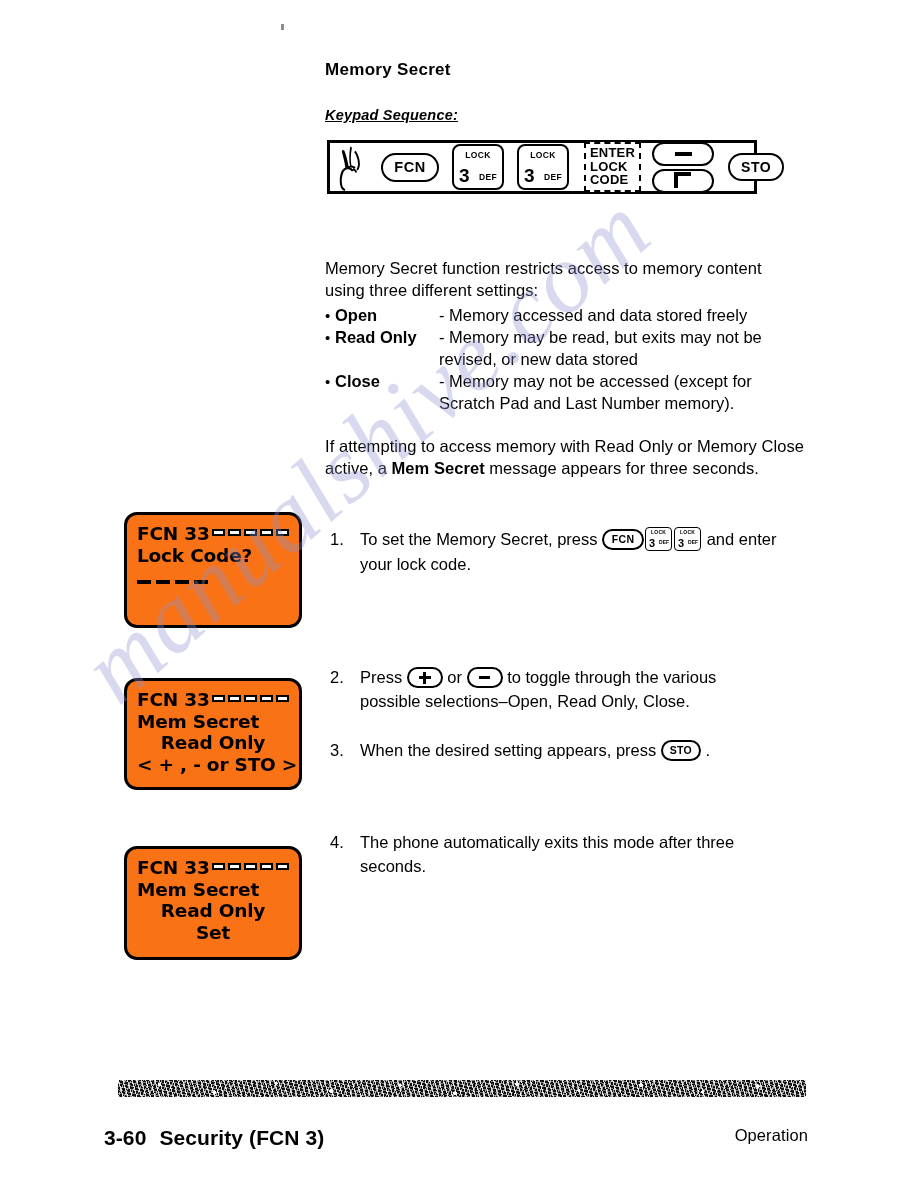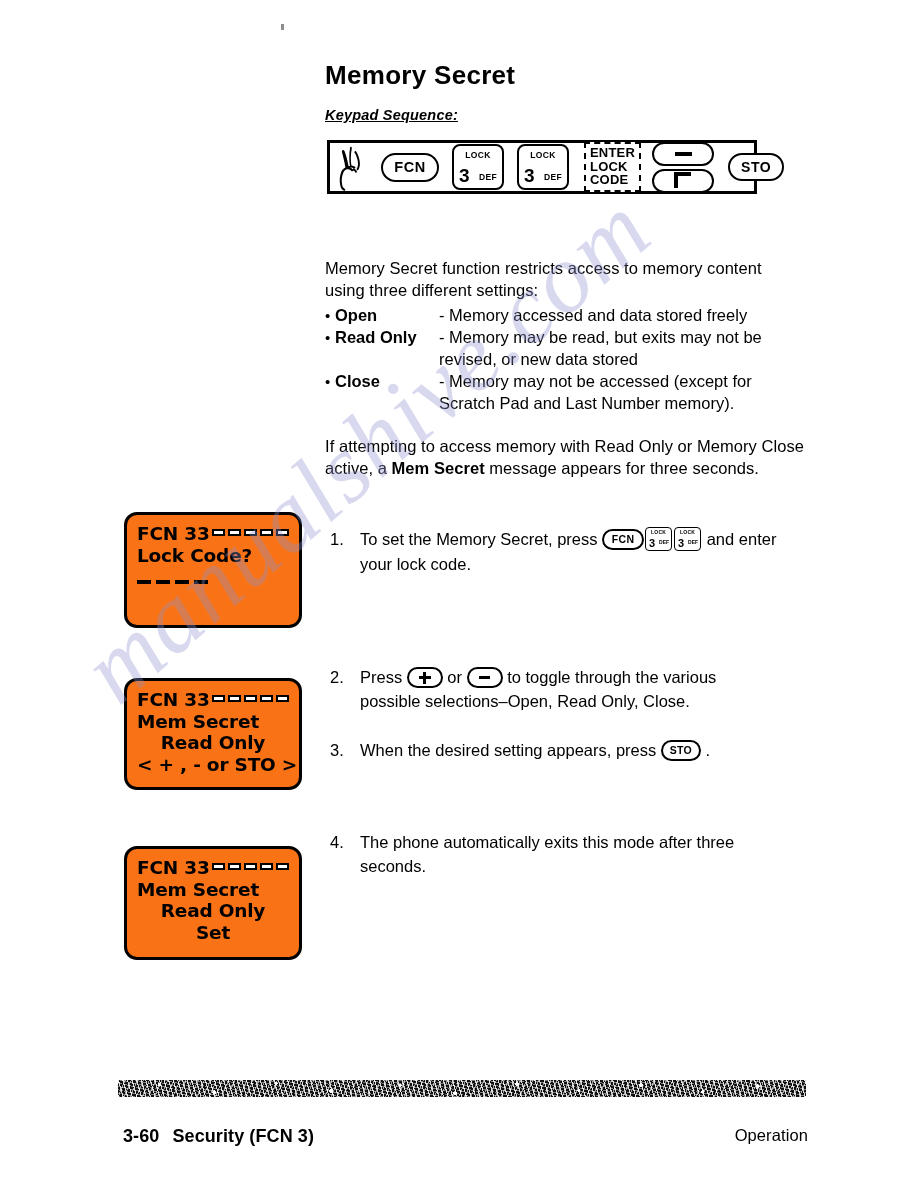--- a/index.html
+++ b/index.html
@@ -57,21 +57,21 @@
     position: absolute;
     inset: 0;
     z-index: 2;
   }
 
   
   #section-title {
     position: absolute;
     left: 325px;
     top: 60px;
-    font-size: 26px;
+    font-size: 17px;
     font-weight: bold;
     letter-spacing: .3px;
   }
   #keypad-seq-label {
     position: absolute;
     left: 325px;
     top: 107px;
     font-size: 14.5px;
     font-style: italic;
     font-weight: bold;
@@ -409,23 +409,23 @@
       radial-gradient(circle at 67% 60%, #fff 0 1.5px, transparent 1.6px),
       radial-gradient(circle at 76% 30%, #fff 0 1.9px, transparent 2px),
       radial-gradient(circle at 85% 70%, #fff 0 1.6px, transparent 1.7px),
       radial-gradient(circle at 93% 36%, #fff 0 1.7px, transparent 1.8px),
       repeating-linear-gradient(74deg, rgba(255,255,255,.85) 0 1.1px, rgba(0,0,0,0) 1.1px 4.4px),
       repeating-linear-gradient(-67deg, rgba(255,255,255,.6) 0 1px, rgba(0,0,0,0) 1px 5.6px),
       repeating-linear-gradient(13deg, rgba(255,255,255,.45) 0 .9px, rgba(0,0,0,0) .9px 3.3px);
   }
   #footer-left {
     position: absolute;
-    left: 123px;
+    left: 104px;
     top: 1126px;
-    font-size: 18px;
+    font-size: 21px;
     font-weight: bold;
     letter-spacing: .1px;
   }
   #footer-left .pg { margin-right: 13px; }
   #footer-right {
     position: absolute;
     right: 110px;
     top: 1126px;
     font-size: 16.5px;
     font-weight: normal;

